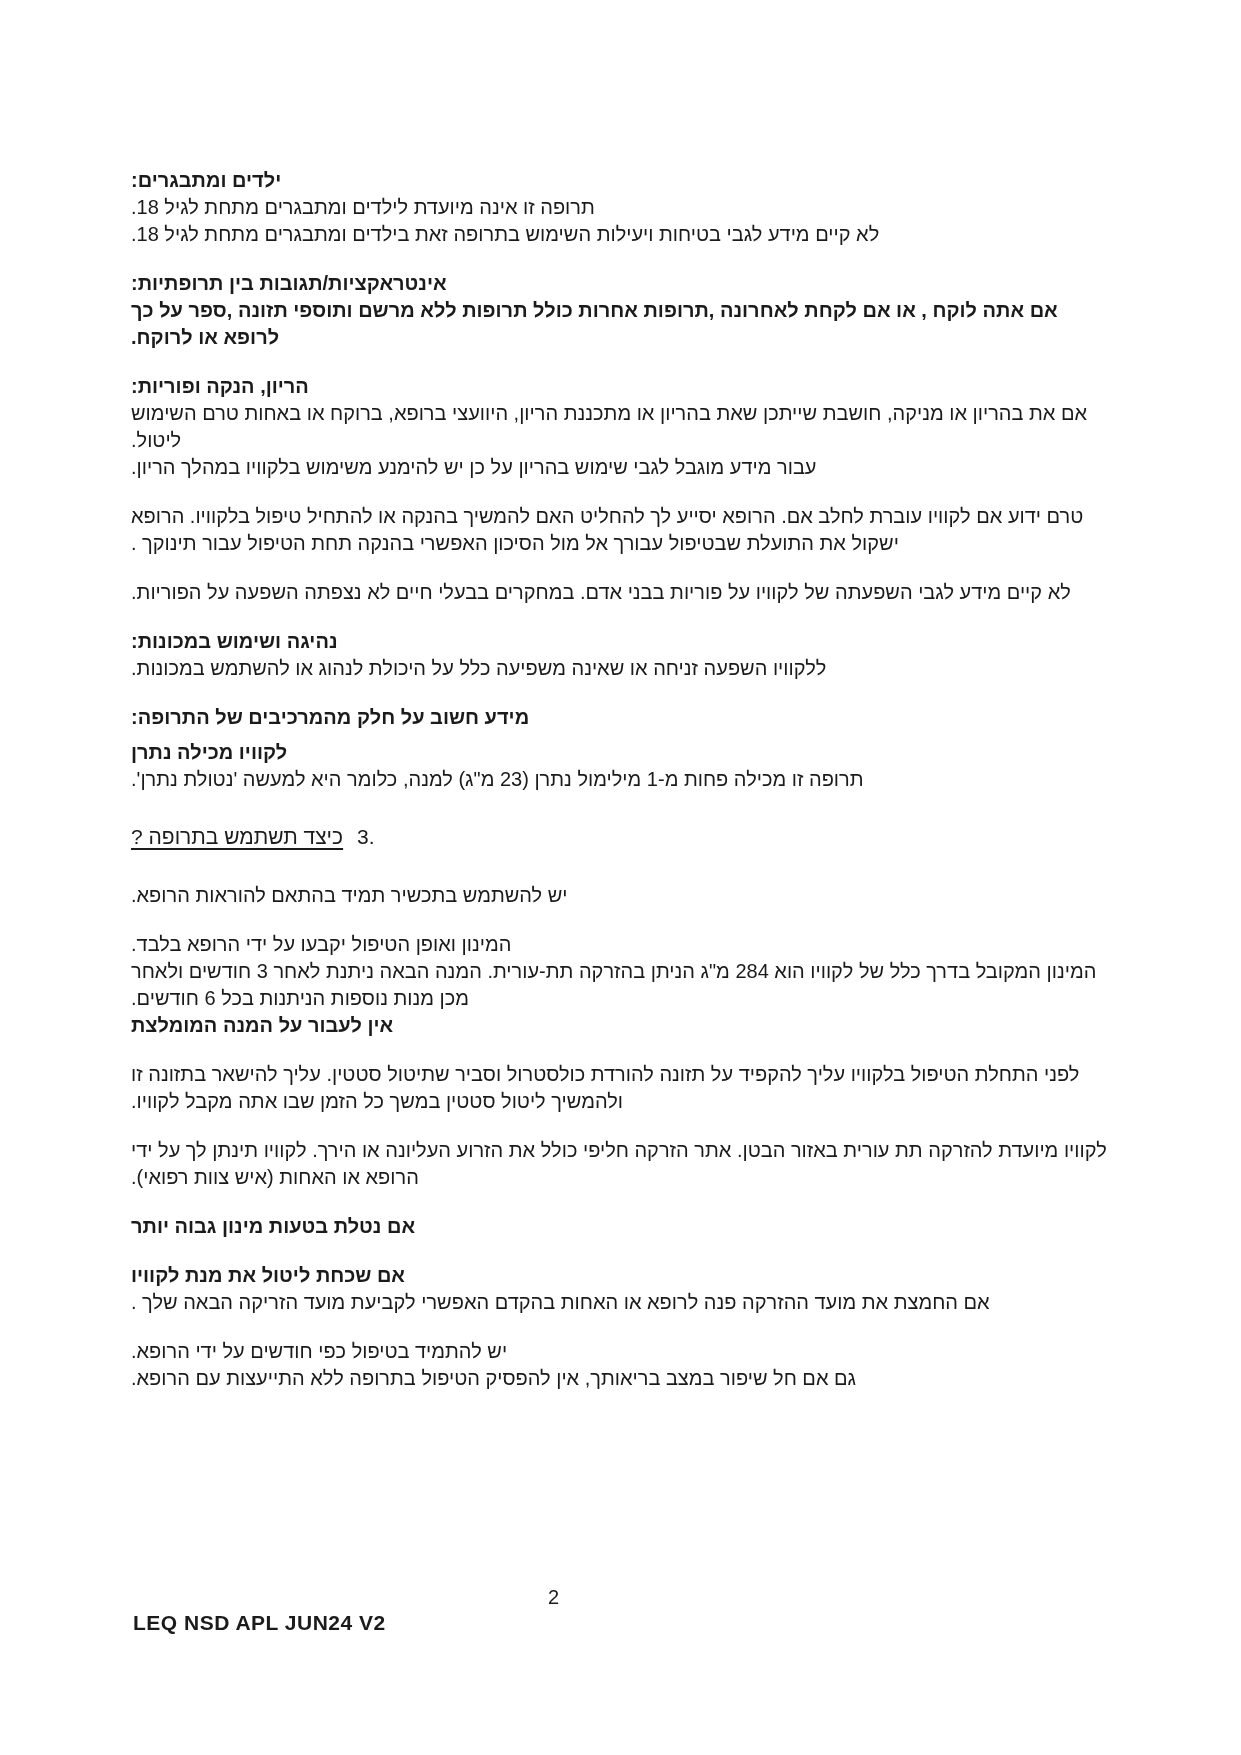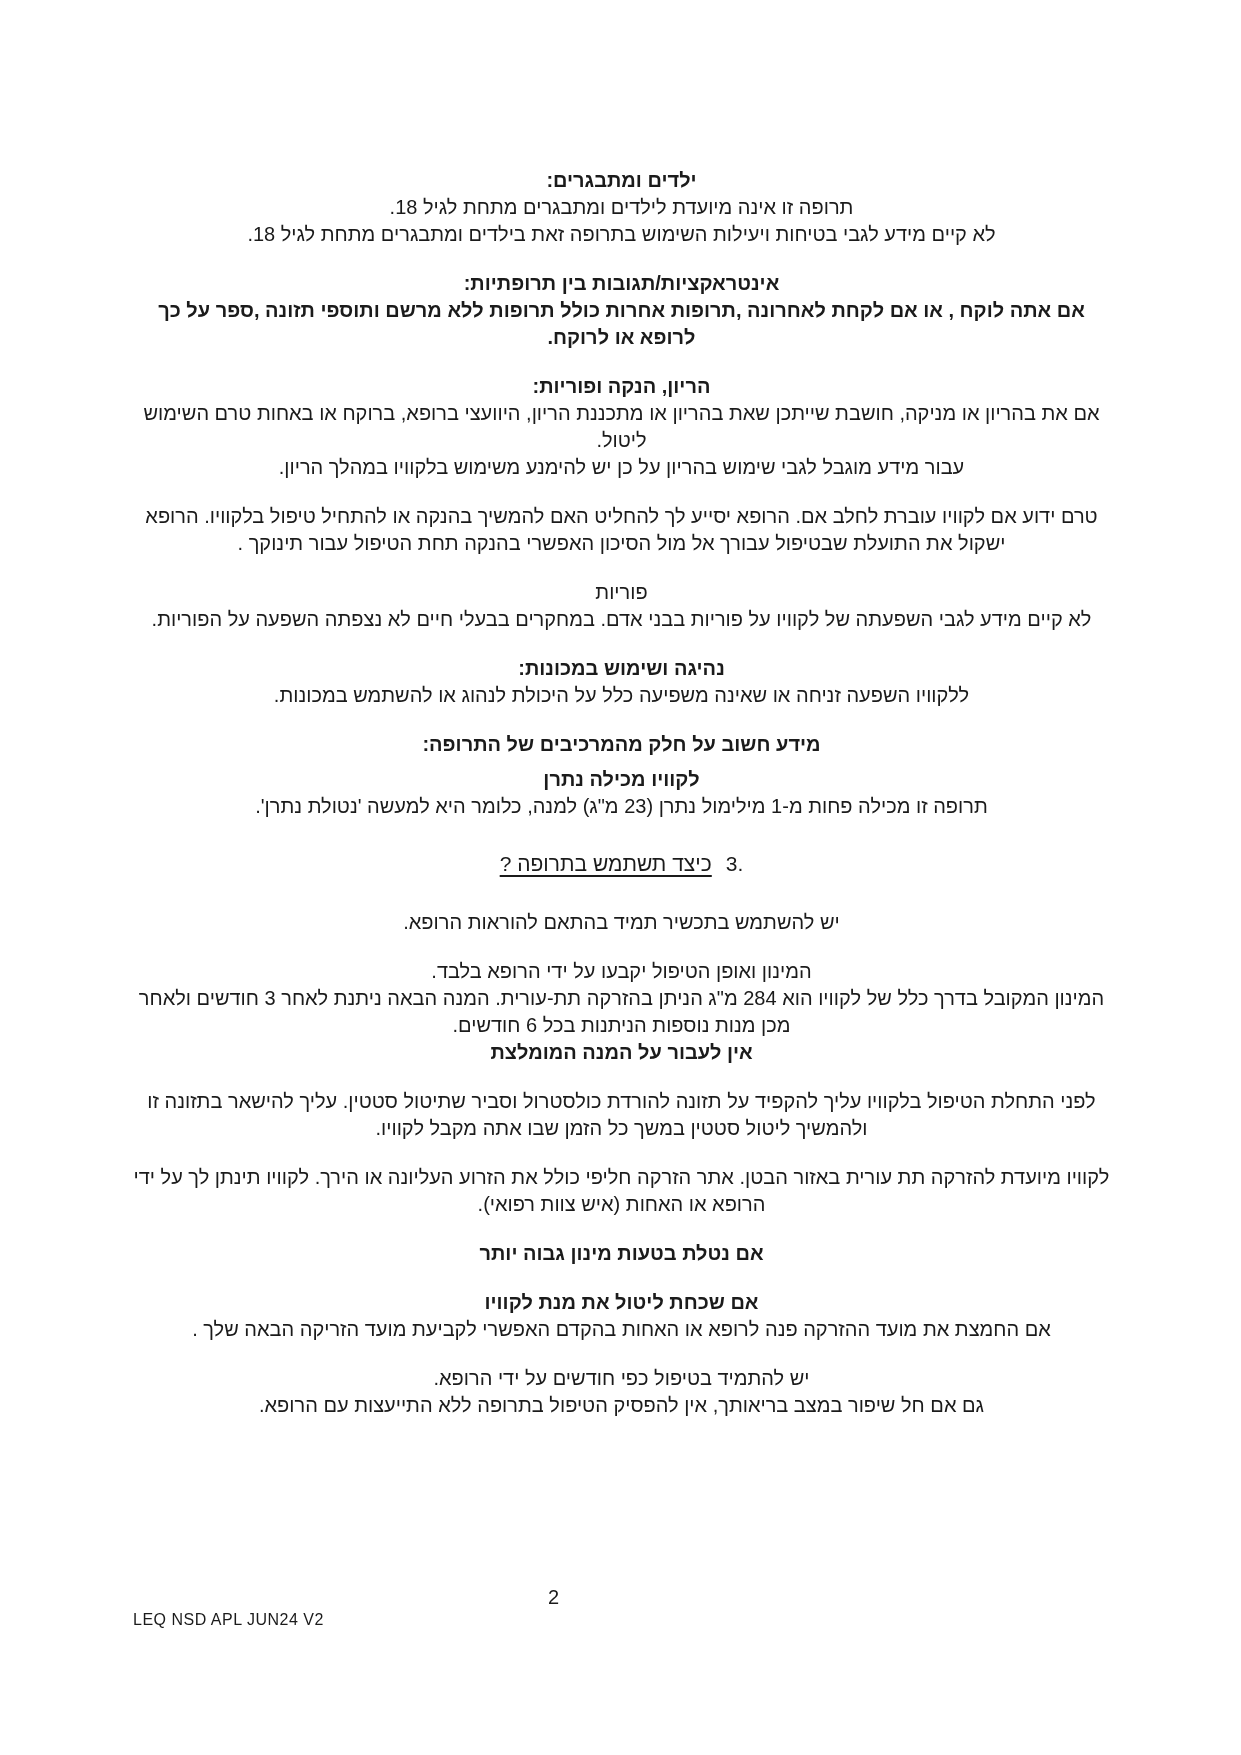--- a/index.html
+++ b/index.html
@@ -8,21 +8,21 @@
     width:1241px;height:1755px;
     background:#ffffff;
     font-family:"Liberation Sans","DejaVu Sans",sans-serif;
     color:#1b1b1b;
     overflow:hidden;
   }
   .content{
     position:absolute;
     top:167px;right:129px;left:131px;
     direction:rtl;
-    text-align:center;
+    text-align:left;
     font-size:20px;
     line-height:27px;
   }
   .content div{margin:0;}
   .h,.pb,.hsm{font-weight:700;}
   .hsm{margin-top:8px !important;}
   .gap{height:22px;}
   .numbered{
     font-weight:400;
     font-size:21px;
@@ -39,44 +39,44 @@
     text-underline-offset:4px;
   }
   .page-number{
     position:absolute;
     left:548px;top:1586px;
     font-size:20px;
   }
   .doc-code{
     position:absolute;
     left:133px;top:1611px;
-    font-size:16px;
+    font-size:21px;
     direction:ltr;
     letter-spacing:0.5px;
+    font-weight:bold;
   }
 </style>
 </head>
 <body>
 
 <div class="page">
   <div class="content" id="doc-body">
       <div class="h">ילדים ומתבגרים:</div>
       <div class="p">תרופה זו אינה מיועדת לילדים ומתבגרים מתחת לגיל 18.</div>
       <div class="p">לא קיים מידע לגבי בטיחות ויעילות השימוש בתרופה זאת בילדים ומתבגרים מתחת לגיל 18.</div>
       <div class="gap"></div>
       <div class="h">אינטראקציות/תגובות בין תרופתיות:</div>
       <div class="pb">אם אתה לוקח , או אם לקחת לאחרונה ,תרופות אחרות כולל תרופות ללא מרשם ותוספי תזונה ,ספר על כך לרופא או לרוקח.</div>
       <div class="gap"></div>
       <div class="h">הריון, הנקה ופוריות:</div>
       <div class="p">אם את בהריון או מניקה, חושבת שייתכן שאת בהריון או מתכננת הריון, היוועצי ברופא, ברוקח או באחות טרם השימוש ליטול.</div>
       <div class="p">עבור מידע מוגבל לגבי שימוש בהריון על כן יש להימנע משימוש בלקוויו במהלך הריון.</div>
       <div class="gap"></div>
       <div class="p">טרם ידוע אם לקוויו עוברת לחלב אם. הרופא יסייע לך להחליט האם להמשיך בהנקה או להתחיל טיפול בלקוויו. הרופא ישקול את התועלת שבטיפול עבורך אל מול הסיכון האפשרי בהנקה תחת הטיפול עבור תינוקך .</div>
       <div class="gap"></div>
-      <div class="p">פוריות</div>
       <div class="p">לא קיים מידע לגבי השפעתה של לקוויו על פוריות בבני אדם. במחקרים בבעלי חיים לא נצפתה השפעה על הפוריות.</div>
       <div class="gap"></div>
       <div class="h">נהיגה ושימוש במכונות:</div>
       <div class="p">ללקוויו השפעה זניחה או שאינה משפיעה כלל על היכולת לנהוג או להשתמש במכונות.</div>
       <div class="gap"></div>
       <div class="h">מידע חשוב על חלק מהמרכיבים של התרופה:</div>
       <div class="hsm">לקוויו מכילה נתרן</div>
       <div class="p">תרופה זו מכילה פחות מ-1 מילימול נתרן (23 מ"ג) למנה, כלומר היא למעשה 'נטולת נתרן'.</div>
       <div class="gap"></div>
       <div class="numbered"><span class="num">3.</span><span class="txt">כיצד תשתמש בתרופה ?</span></div>

